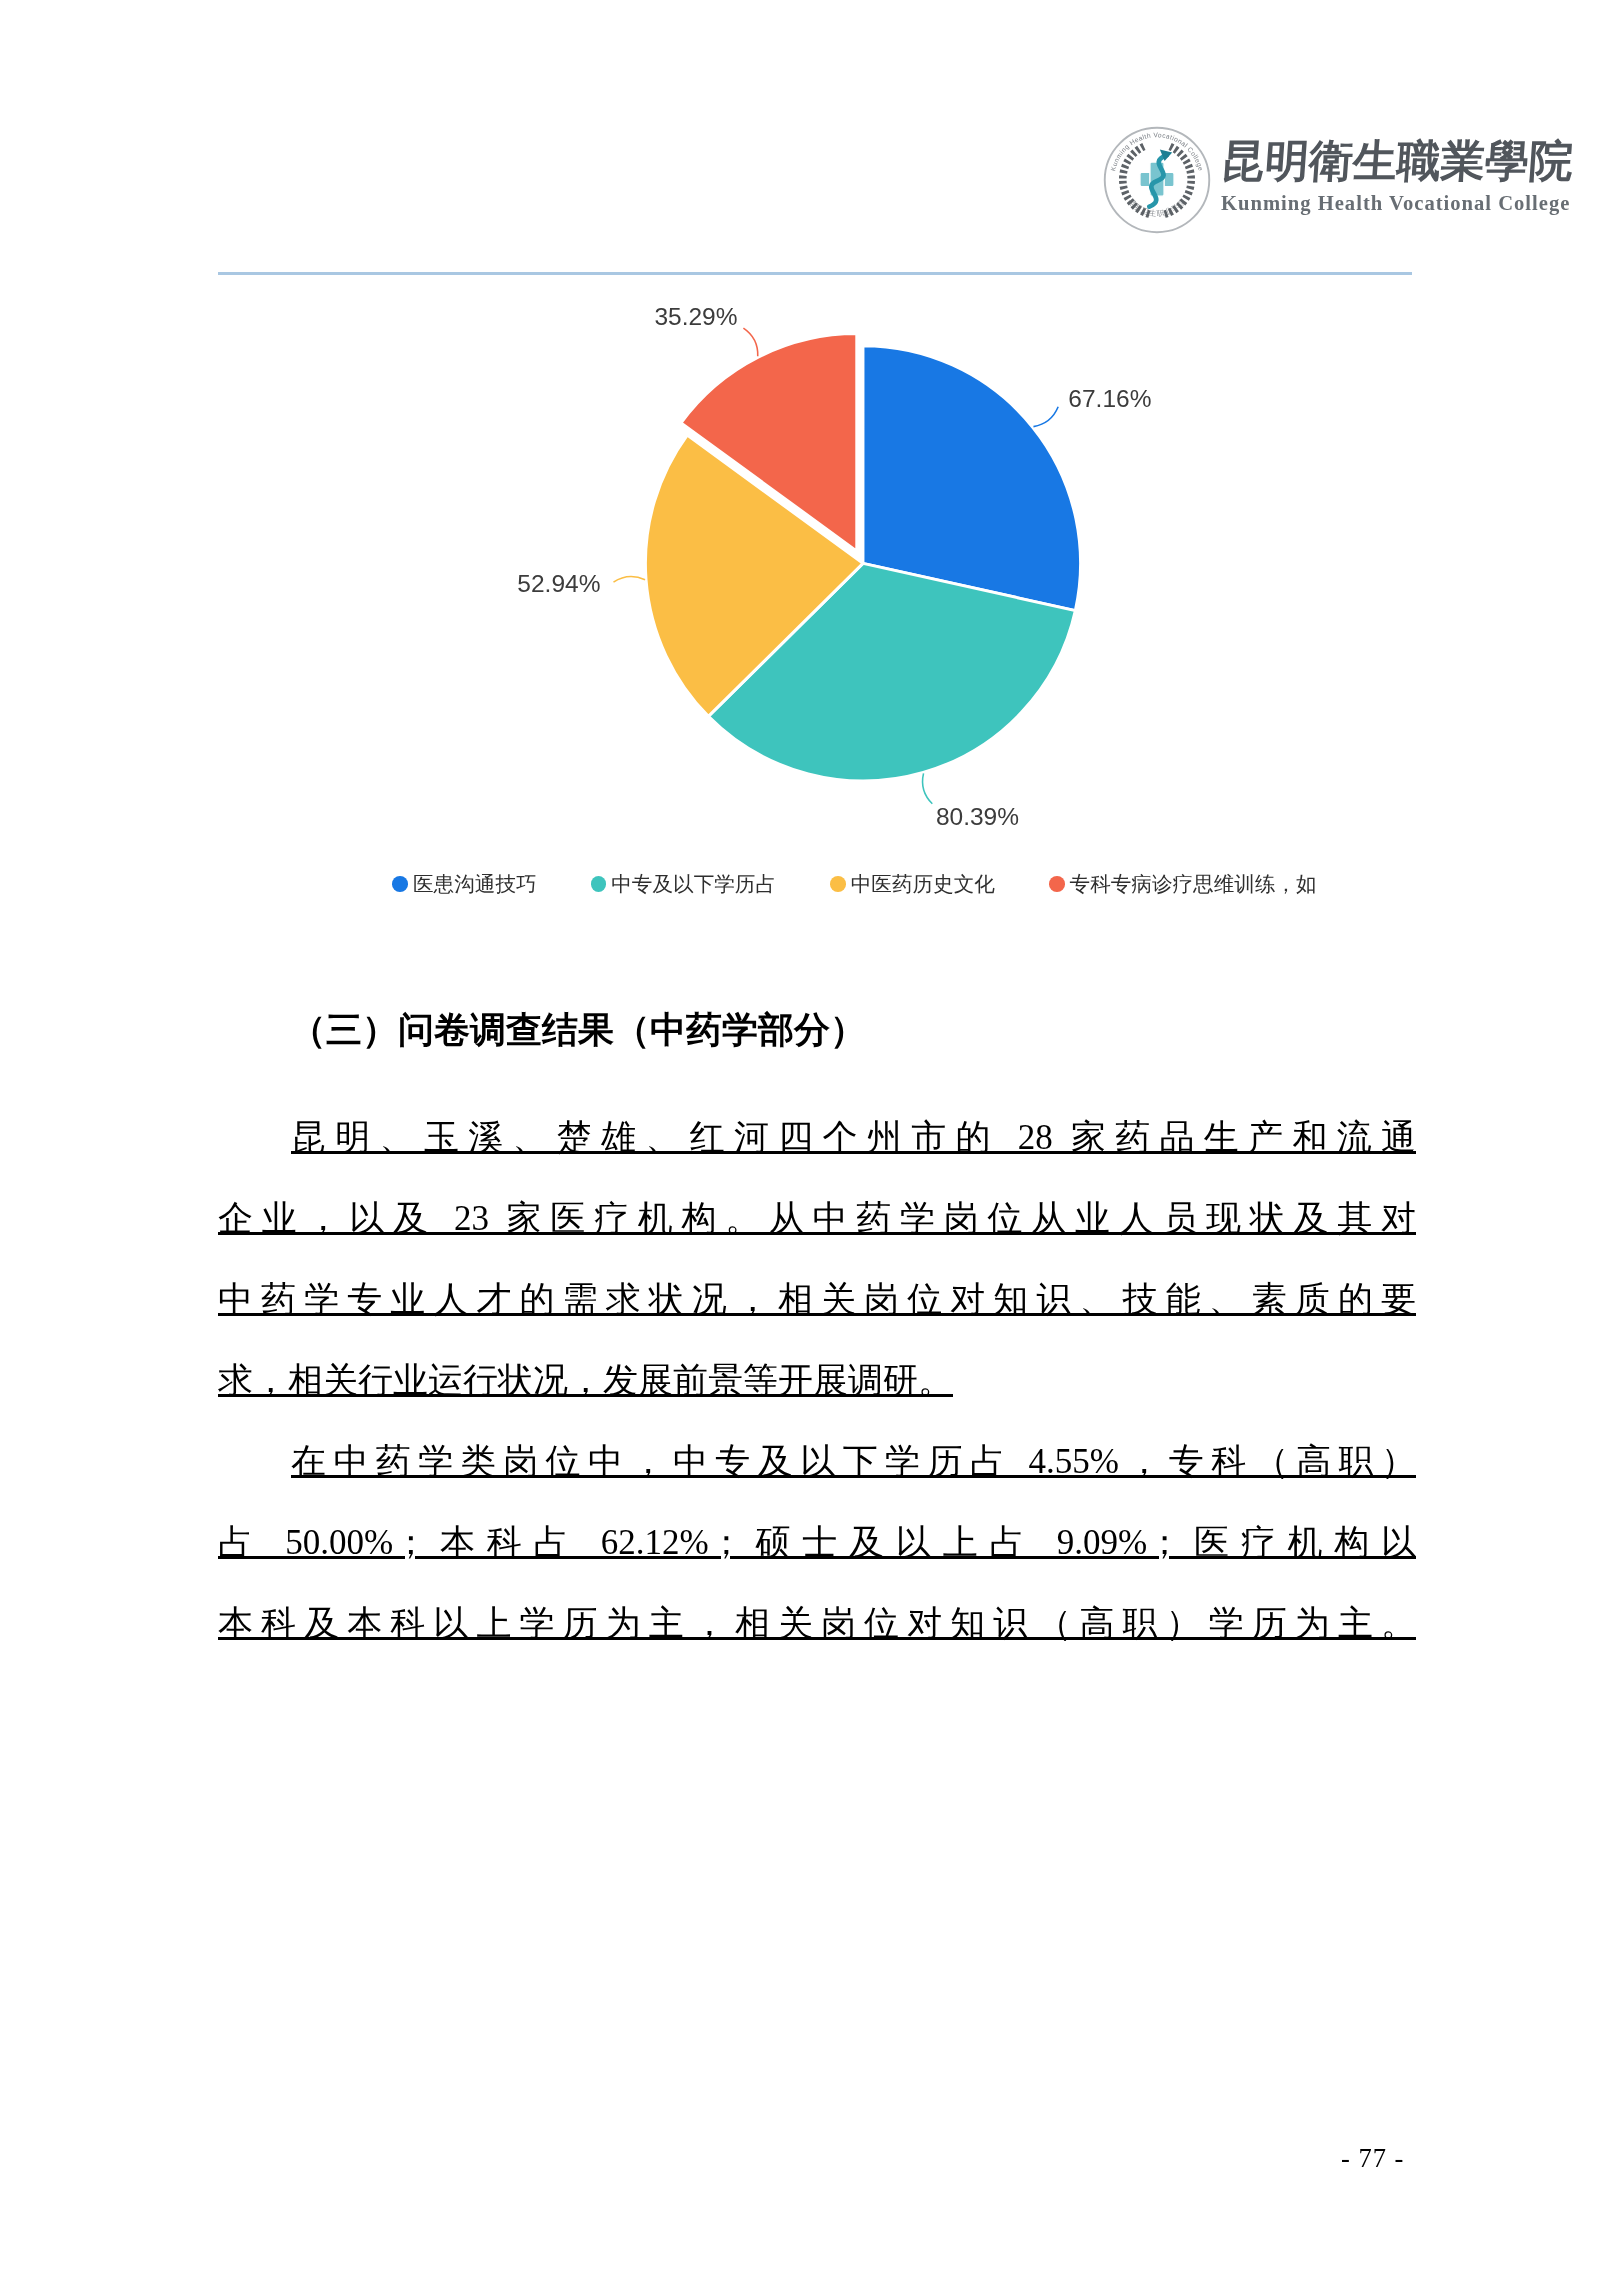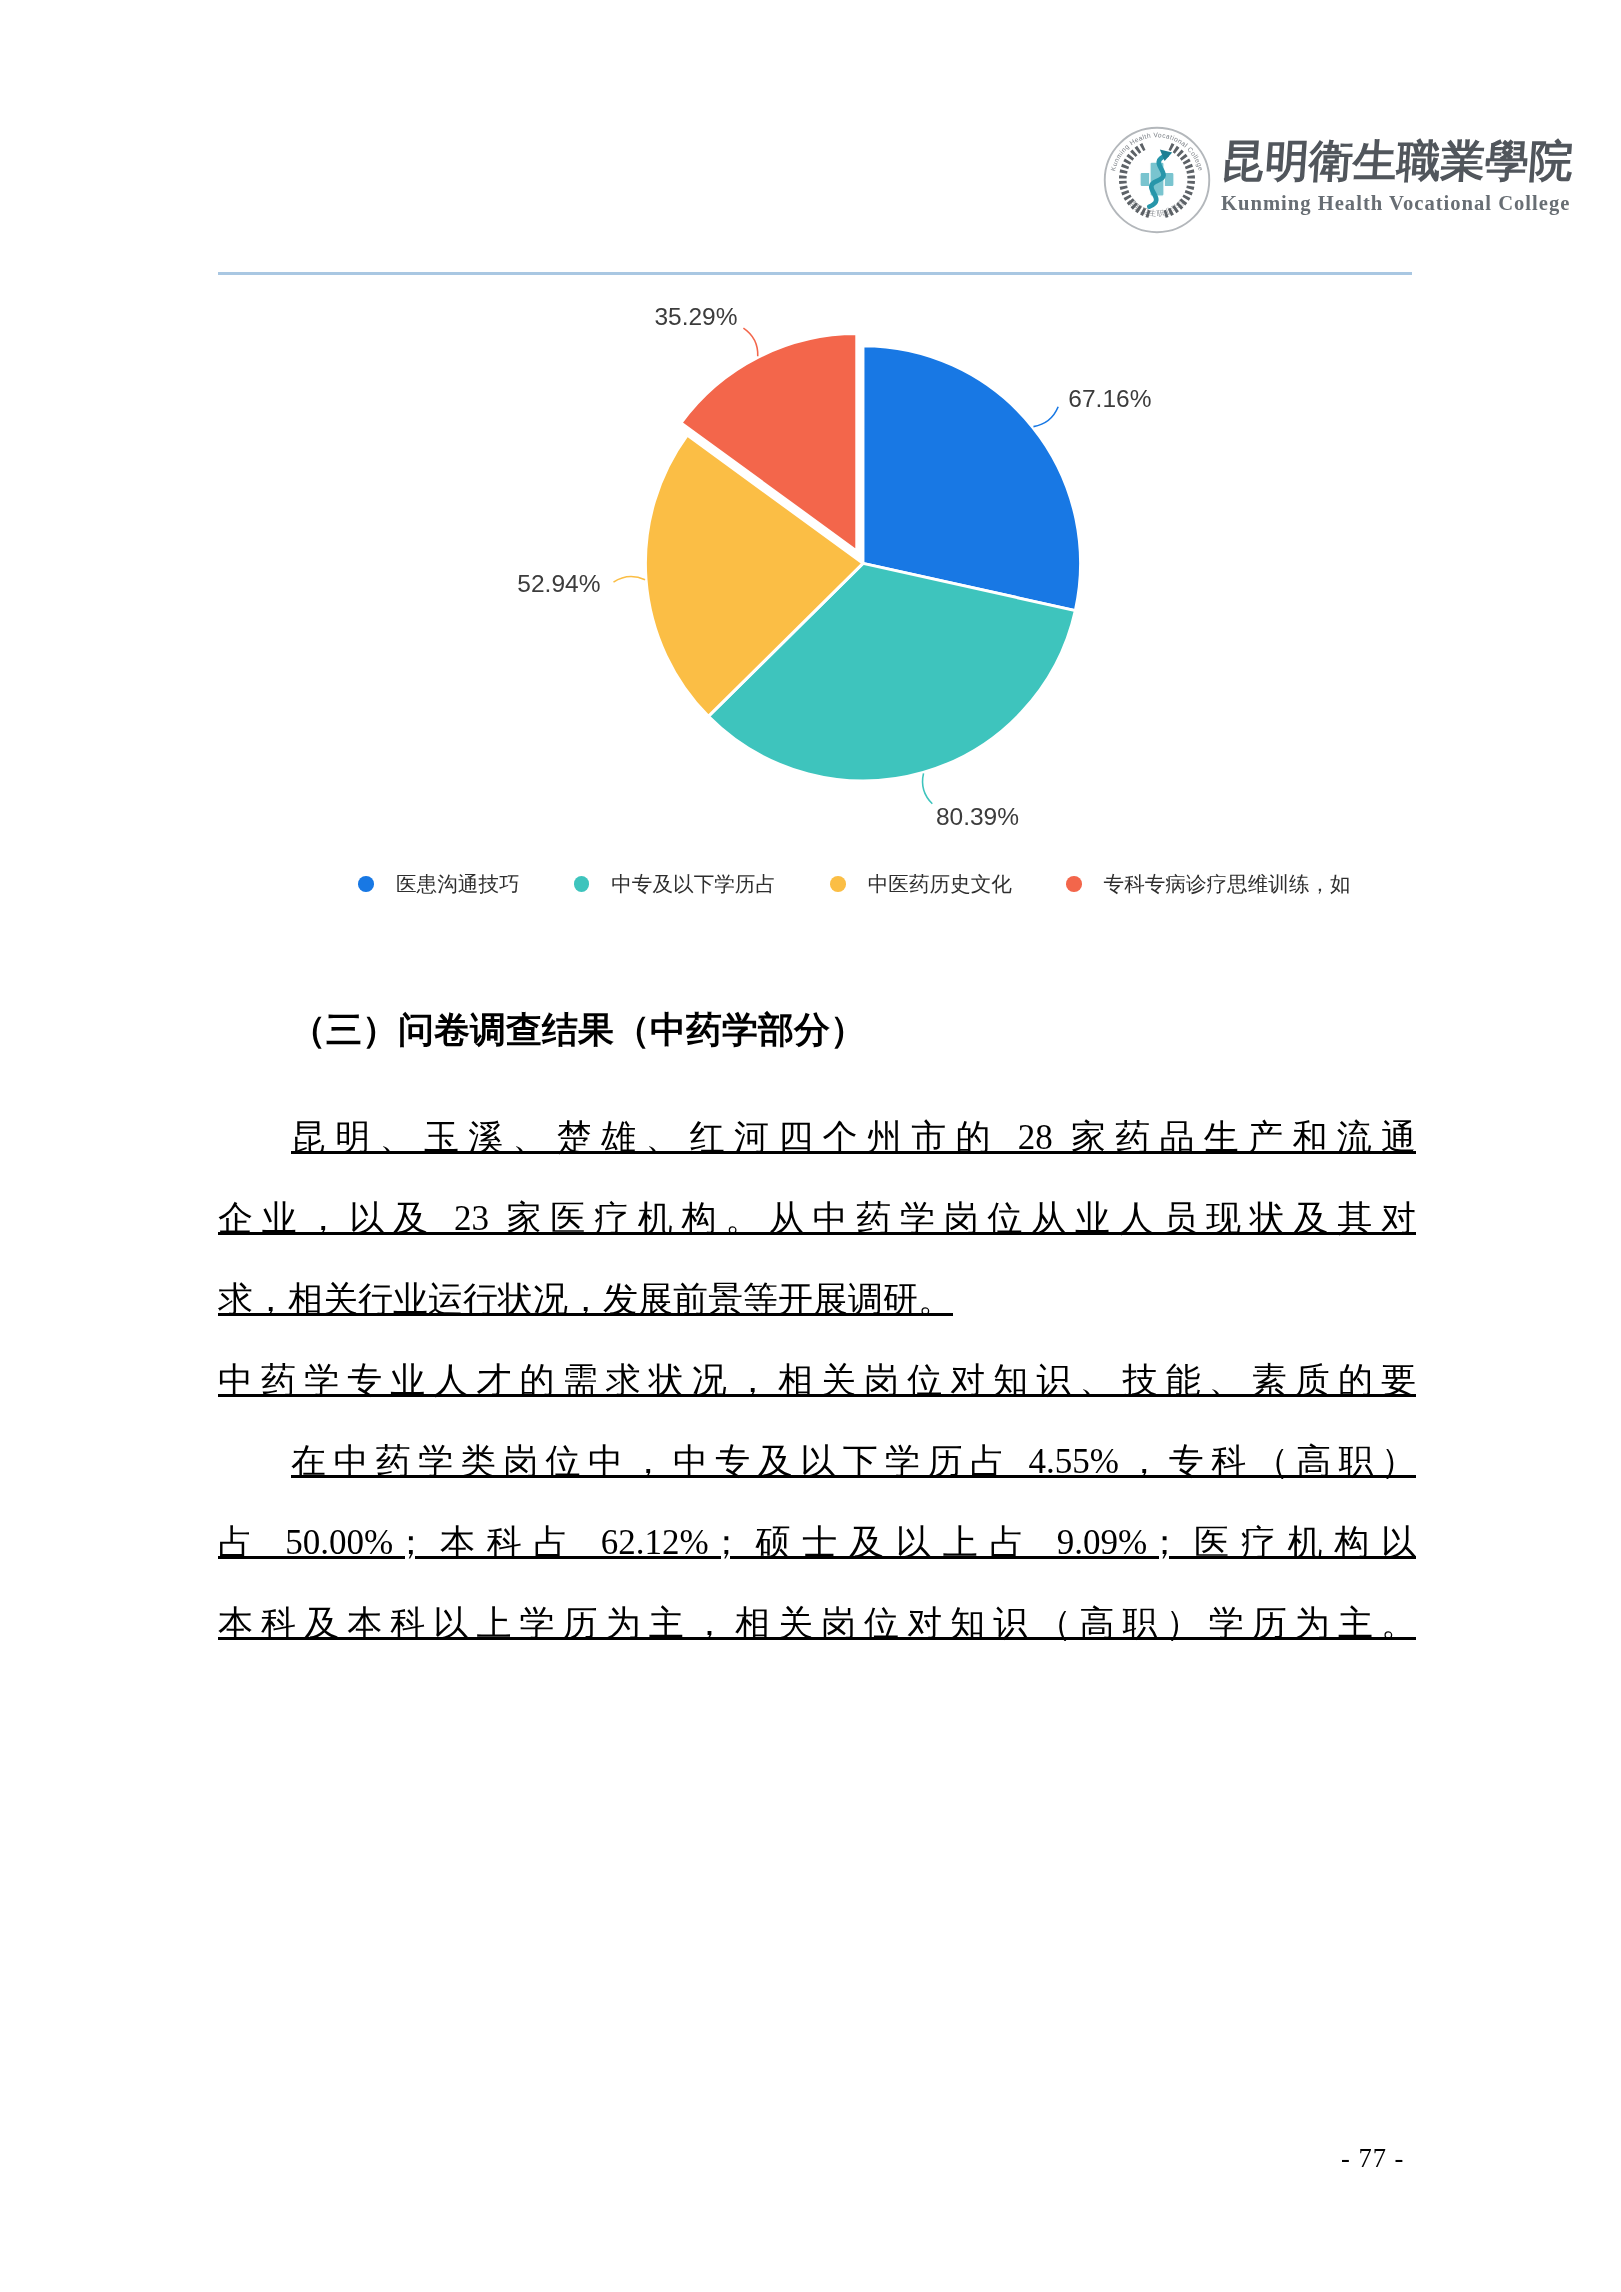--- a/index.html
+++ b/index.html
@@ -29,21 +29,21 @@
   #divider{position:absolute;left:218px;top:272px;width:1194px;height:2.9px;}
   
   #pie-svg{position:absolute;left:372px;top:286px;width:980px;height:588px;}
   #legend{
     position:absolute;left:0;top:870px;width:1621px;
     display:flex;justify-content:center;align-items:center;gap:54px;
     transform:translateX(44px);
     font-family:"Liberation Sans","DejaVu Sans",sans-serif;
     font-size:20.6px;color:#2e2e2e;
   }
-  .legend-item{display:flex;align-items:center;gap:22px;white-space:nowrap;}
+  .legend-item{display:flex;align-items:center;gap:5px;white-space:nowrap;}
   .legend-dot{width:15.7px;height:15.7px;border-radius:50%;display:inline-block;}
   
   #caption{
     position:absolute;left:0;top:951px;width:1621px;
     text-align:center;font-size:32px;font-weight:bold;
   }
   #heading{
     position:absolute;left:290px;top:1006px;
     font-size:36px;font-weight:bold;white-space:nowrap;
   }
@@ -127,22 +127,22 @@
         <span>专科专病诊疗思维训练，如</span>
       </div>
     </div>
 
 
   <div id="heading">（三）问卷调查结果（中药学部分）</div>
 
   <div id="bodytext">
     <div class="bline indent justify">昆明、玉溪、楚雄、红河四个州市的 28 家药品生产和流通</div>
     <div class="bline justify">企业，以及 23 家医疗机构。从中药学岗位从业人员现状及其对</div>
+    <div class="bline justify">中药学专业人才的需求状况，相关岗位对知识、技能、素质的要</div>
     <div class="bline">求，相关行业运行状况，发展前景等开展调研。</div>
-    <div class="bline justify">中药学专业人才的需求状况，相关岗位对知识、技能、素质的要</div>
     <div class="bline indent justify">在中药学类岗位中，中专及以下学历占 4.55%，专科（高职）</div>
     <div class="bline justify">占 50.00%；本科占 62.12%；硕士及以上占 9.09%；医疗机构以</div>
     <div class="bline justify">本科及本科以上学历为主，相关岗位对知识（高职）学历为主。</div>
   </div>
 
   <div id="page-number">- 77 -</div>
 
 </div>
 
 

